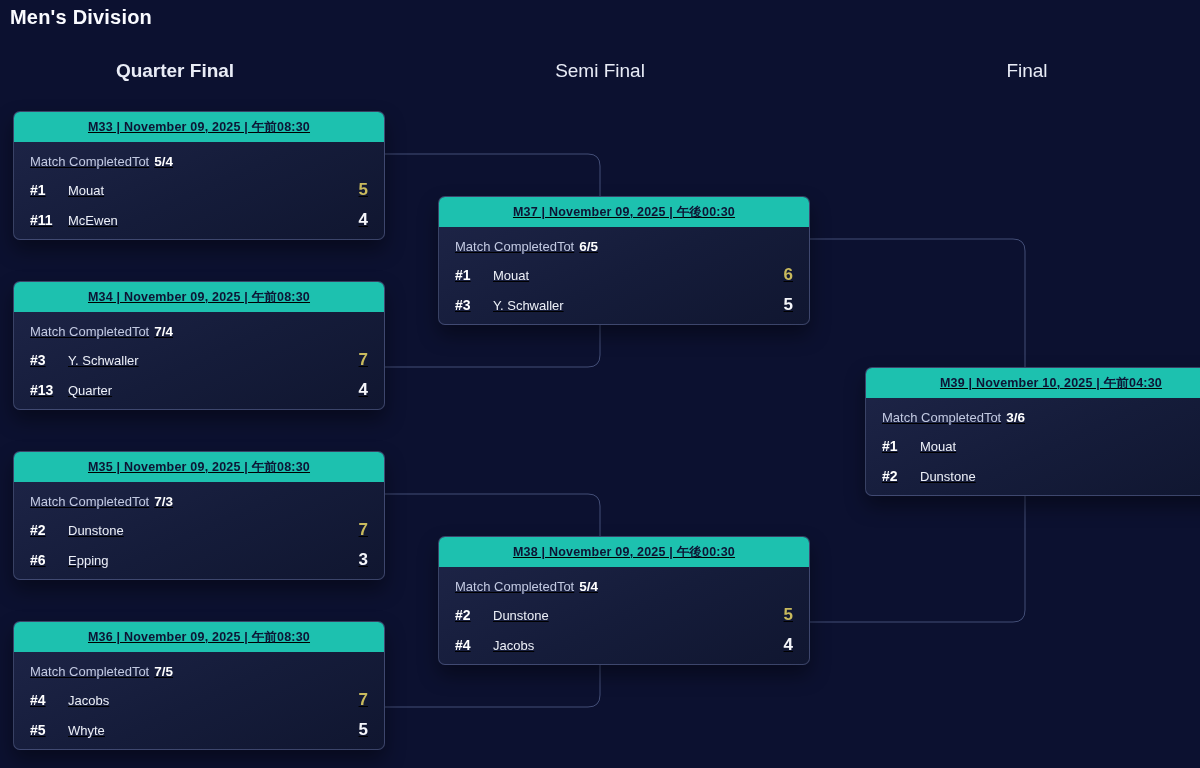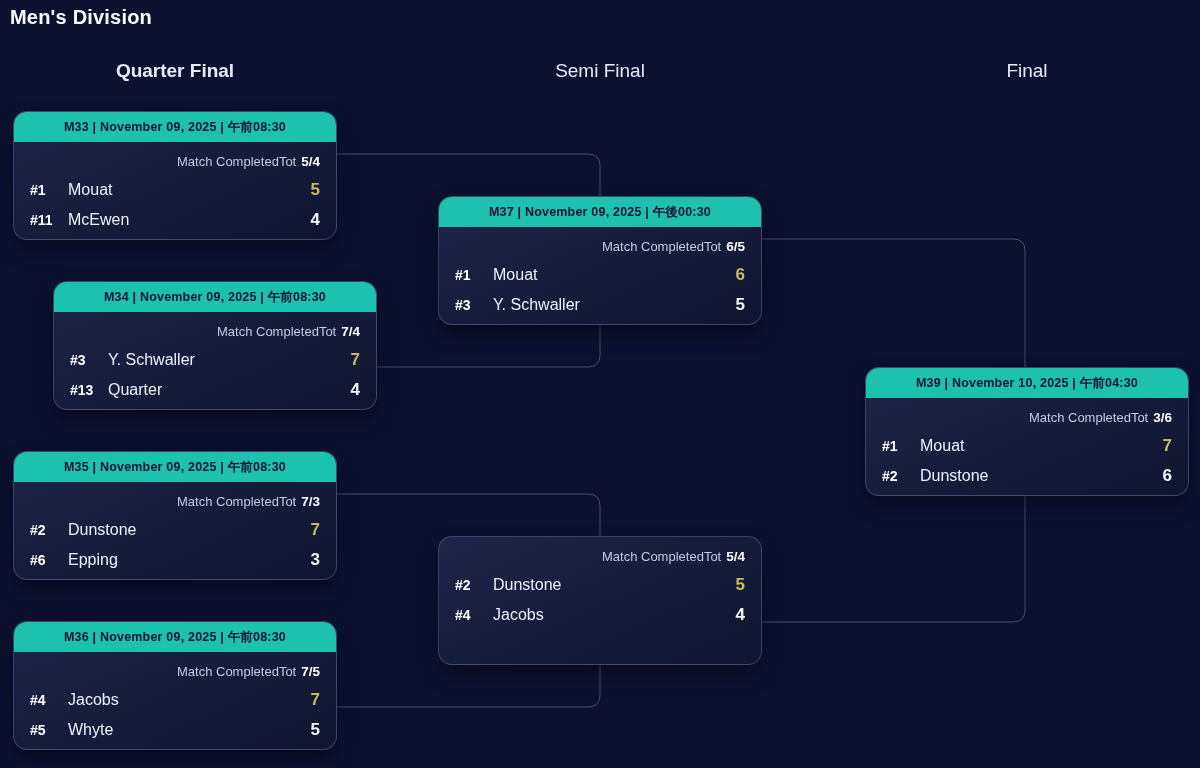--- a/index.html
+++ b/index.html
@@ -12,41 +12,41 @@
   .page-title{
     position:absolute;left:10px;top:6px;
     font-size:20px;font-weight:700;color:#fafbff;letter-spacing:.2px;
   }
   .round-header{
     position:absolute;top:59px;height:24px;line-height:24px;
     text-align:center;font-size:19px;color:#e9ecf6;font-weight:400;
   }
   .connectors{position:absolute;left:0;top:0;z-index:1;}
   .match-card{
-    position:absolute;width:324px;height:129px;z-index:2;
-    border-radius:14px;border:1px solid rgba(148,163,214,.3);
+    position:absolute;width:372px;height:129px;z-index:2;
+    border-radius:7px;border:1px solid rgba(148,163,214,.3);
     background:linear-gradient(155deg,#1e2548 0%,#151c3a 55%,#101630 100%);
     box-shadow:0 10px 20px rgba(0,0,0,.4);
-    overflow:hidden;box-sizing:border-box;cursor:pointer;
+    overflow:hidden;box-sizing:border-box;cursor:pointer;text-decoration:underline;
   }
   .card-header{
     height:30px;background:#1dc1af;color:#0d1434;
     font-size:12.5px;font-weight:600;letter-spacing:.2px;
     display:flex;align-items:center;justify-content:center;white-space:pre;
   }
   .card-body{padding:6px 16px 0 16px;}
   .status-row{
-    display:flex;justify-content:flex-end;align-items:center;
+    display:flex;justify-content:flex-start;align-items:center;
     height:27px;font-size:13px;color:#c3cae2;
   }
   .tot{display:flex;align-items:baseline;}
   .tot b{color:#ffffff;font-size:13.5px;font-weight:700;margin-left:5px;}
   .team-row{display:flex;align-items:center;height:30px;}
   .seed{min-width:34px;font-weight:700;font-size:14px;color:#ffffff;}
-  .name{flex:1;font-size:16px;color:#edf0f8;margin-left:4px;}
+  .name{flex:1;font-size:13px;color:#edf0f8;margin-left:4px;}
   .score{font-size:17px;font-weight:700;color:#f5f6fa;}
   .score.winner{color:#c9ba5d;}
 </style>
 </head>
 <body>
 
 <div class="stage">
 
   <div class="page-title">Men's Division</div>
 
@@ -76,21 +76,21 @@
         <span class="score winner">5</span>
       </div>
       <div class="team-row">
         <span class="seed">#11</span>
         <span class="name">McEwen</span>
         <span class="score">4</span>
       </div>
     </div>
   </div>
 
-  <div class="match-card" style="left:13px;top:281px;margin-left:40px;">
+  <div class="match-card" style="left:13px;top:281px;">
     <div class="card-header">M34 | November 09, 2025 | 午前08:30</div>
     <div class="card-body">
       <div class="status-row">
         <span>Match Completed</span>
         <span class="tot">
             <span>Tot</span>
             <b>7/4</b>
           </span>
       </div>
       <div class="team-row">
@@ -169,20 +169,21 @@
       </div>
       <div class="team-row">
         <span class="seed">#3</span>
         <span class="name">Y. Schwaller</span>
         <span class="score">5</span>
       </div>
     </div>
   </div>
 
   <div class="match-card" style="left:438px;top:536px;">
+    <div class="card-header">M38 | November 09, 2025 | 午後00:30</div>
     <div class="card-body">
       <div class="status-row">
         <span>Match Completed</span>
         <span class="tot">
             <span>Tot</span>
             <b>5/4</b>
           </span>
       </div>
       <div class="team-row">
         <span class="seed">#2</span>

